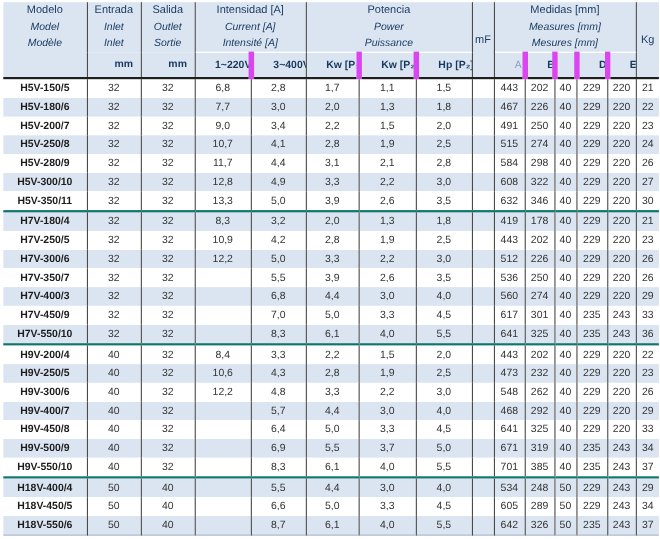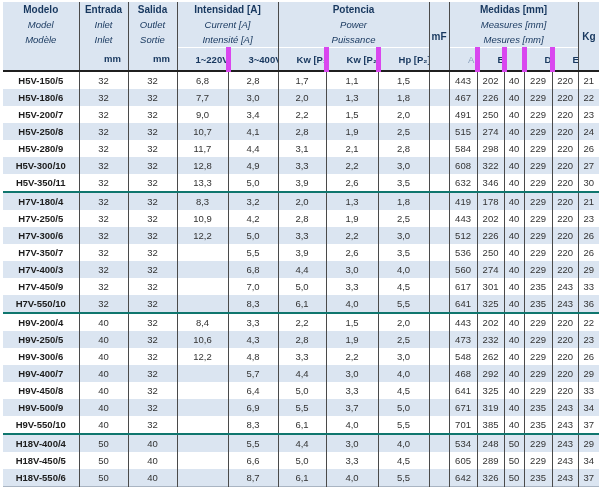--- a/index.html
+++ b/index.html
@@ -6,21 +6,21 @@
   body{width:600px;height:490px;overflow:hidden;
        font-family:"Liberation Sans","DejaVu Sans",sans-serif;}
   .wrap{padding:2px 1px 0 3px;}
   table{border-collapse:collapse;table-layout:fixed;width:596px;}
   th,td{padding:0;margin:0;white-space:nowrap;overflow:hidden;
         text-align:center;vertical-align:middle;}
   
   thead th{background:#dbe5f1;color:#17375e;font-weight:400;}
   .hr1 th{height:45px;}
   .hr2 th{height:22px;font-weight:700;font-size:9.5px;padding-left:18px;}
-  .h-main{font-weight:700;font-size:10px;line-height:15px;text-align:center;}
+  .h-main{font-weight:400;font-size:10px;line-height:15px;text-align:center;}
   .h-it{font-style:italic;font-weight:400;font-size:9.5px;line-height:15px;}
   th.top{vertical-align:top;}
   
   .hr2 th.wl{border-left:5px solid #d946ef;}
   .hr2 th.wt{border-top:1px solid #fff;}
   
   .dr{border-right:1px solid #4a4a4a;}
   thead{border-bottom:2px solid #1f1f1f;}
   th.letter-a{color:#8ba1bd;font-weight:400;}
   

